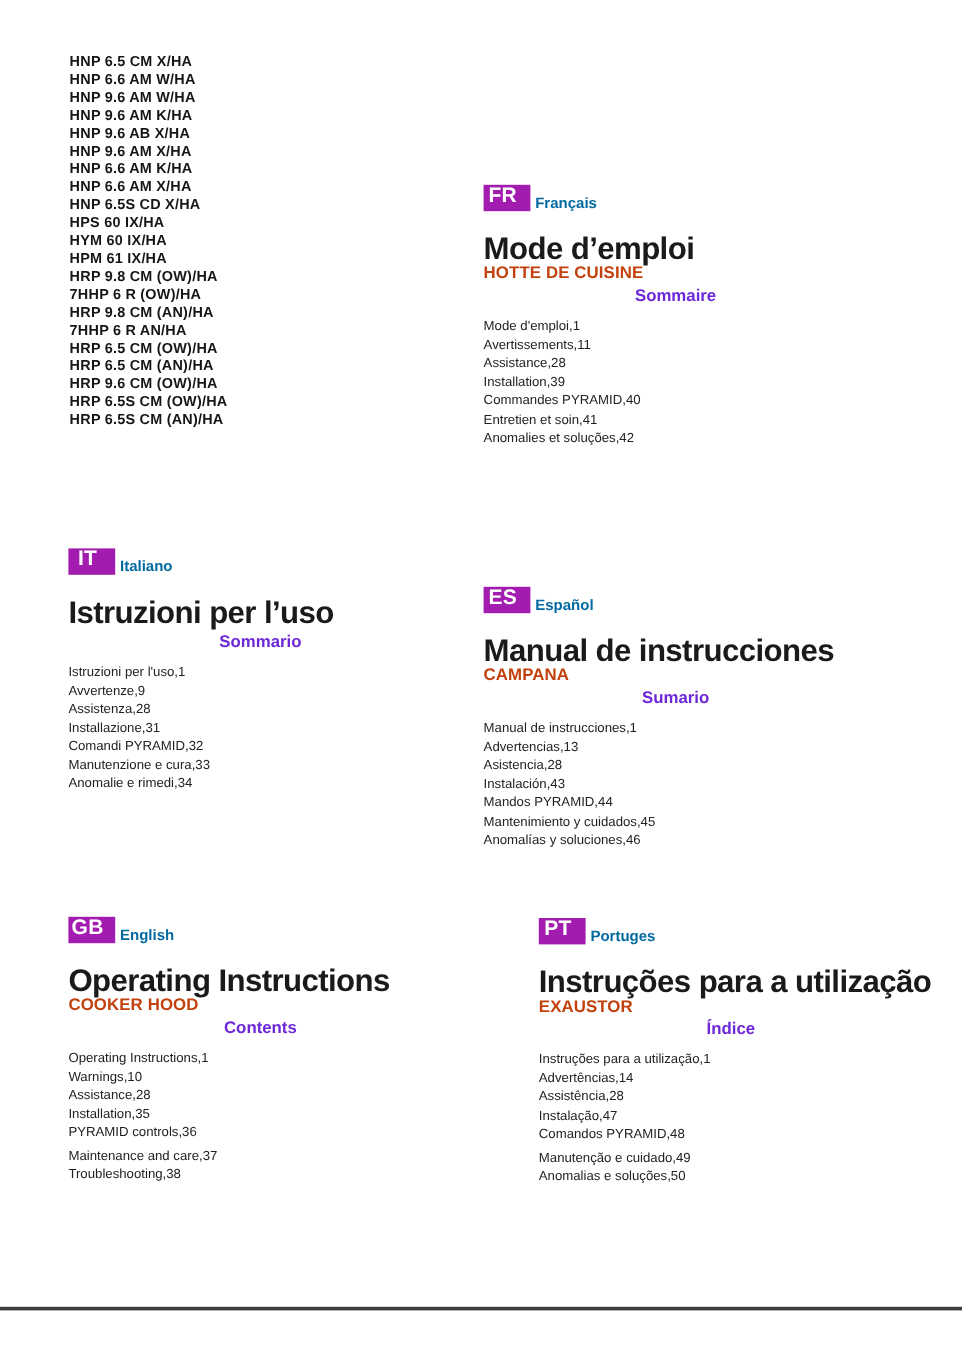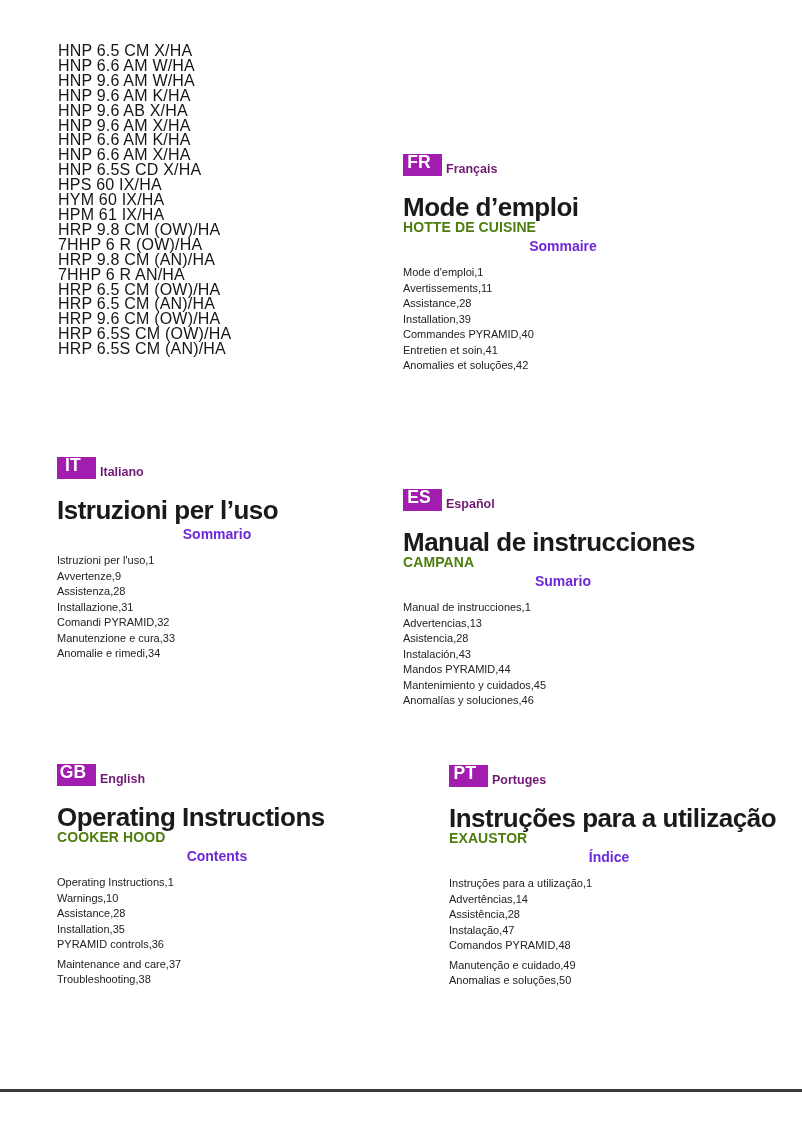--- a/index.html
+++ b/index.html
@@ -12,22 +12,22 @@
     color: #1b1b1b;
     overflow: hidden;
   }
 
   
   .model-list {
     position: absolute;
     left: 58px;
     top: 44px;
     list-style: none;
-    font-weight: normal;
-    font-size: 16px;
+    font-weight: bold;
+    font-size: 12px;
     line-height: 14.9px;
     letter-spacing: 0.2px;
     color: #161616;
   }
 
   
   .section { position: absolute; width: 332px; }
   .sec-fr { left: 403px; top: 154px; }
   .sec-it { left: 57px;  top: 457px; }
   .sec-es { left: 403px; top: 458px; margin-top: 31px; }
@@ -48,39 +48,39 @@
     padding-bottom: 6px;
     letter-spacing: 0.2px;
     flex: 0 0 auto;
   }
   .lang-label {
     font-weight: bold;
     font-size: 12.5px;
     line-height: 1;
     margin-left: 4px;
     margin-bottom: 1px;
-    color: #701a75;
+    color: #0369a1;
   }
 
   .sec-title {
     margin-top: 19px;
     font-weight: bold;
     font-size: 26px;
     line-height: 24px;
     letter-spacing: -0.5px;
     color: #1a1a1a;
     white-space: nowrap;
   }
   .product {
     margin-top: 2px;
     font-weight: bold;
     font-size: 14px;
     line-height: 13px;
     letter-spacing: 0.1px;
-    color: #4d7c0f;
+    color: #c2410c;
   }
   .toc-heading {
     margin-top: 5px;
     width: 320px;
     text-align: center;
     font-weight: bold;
     font-size: 14px;
     line-height: 14px;
     color: #6d28d9;
   }

